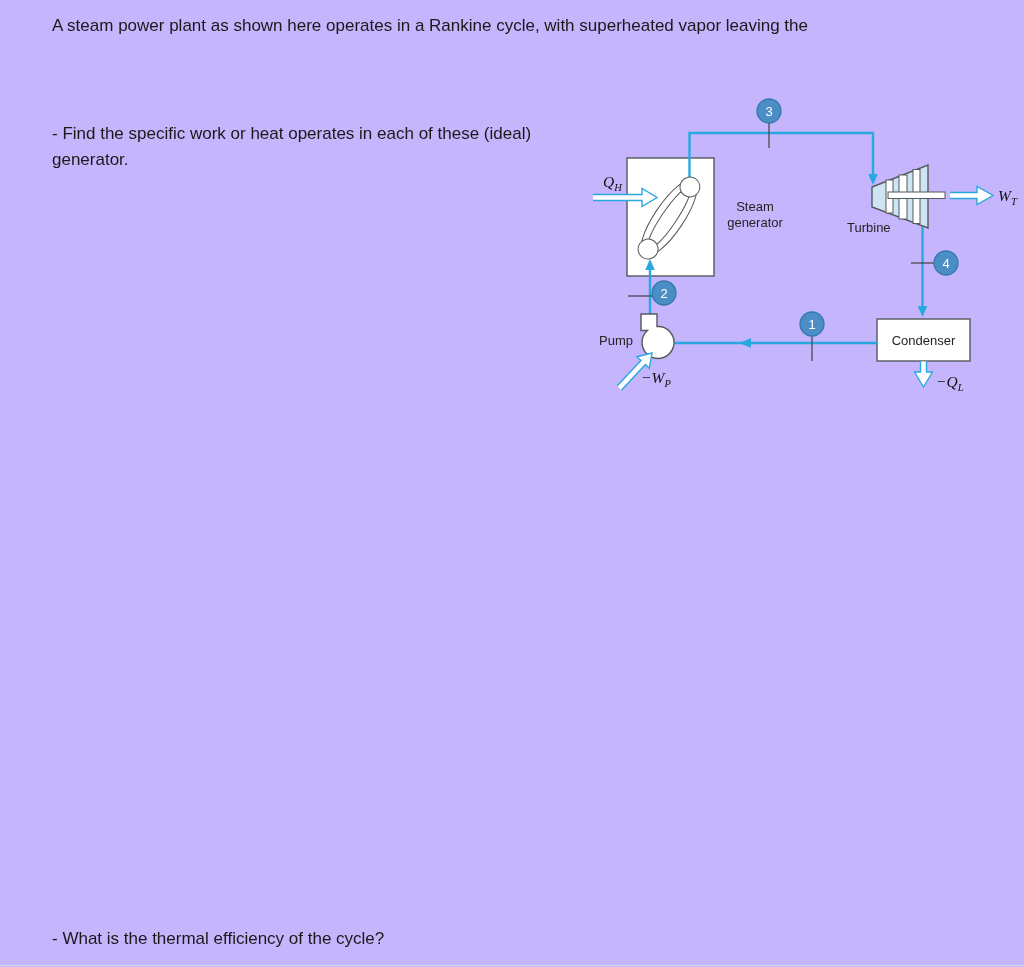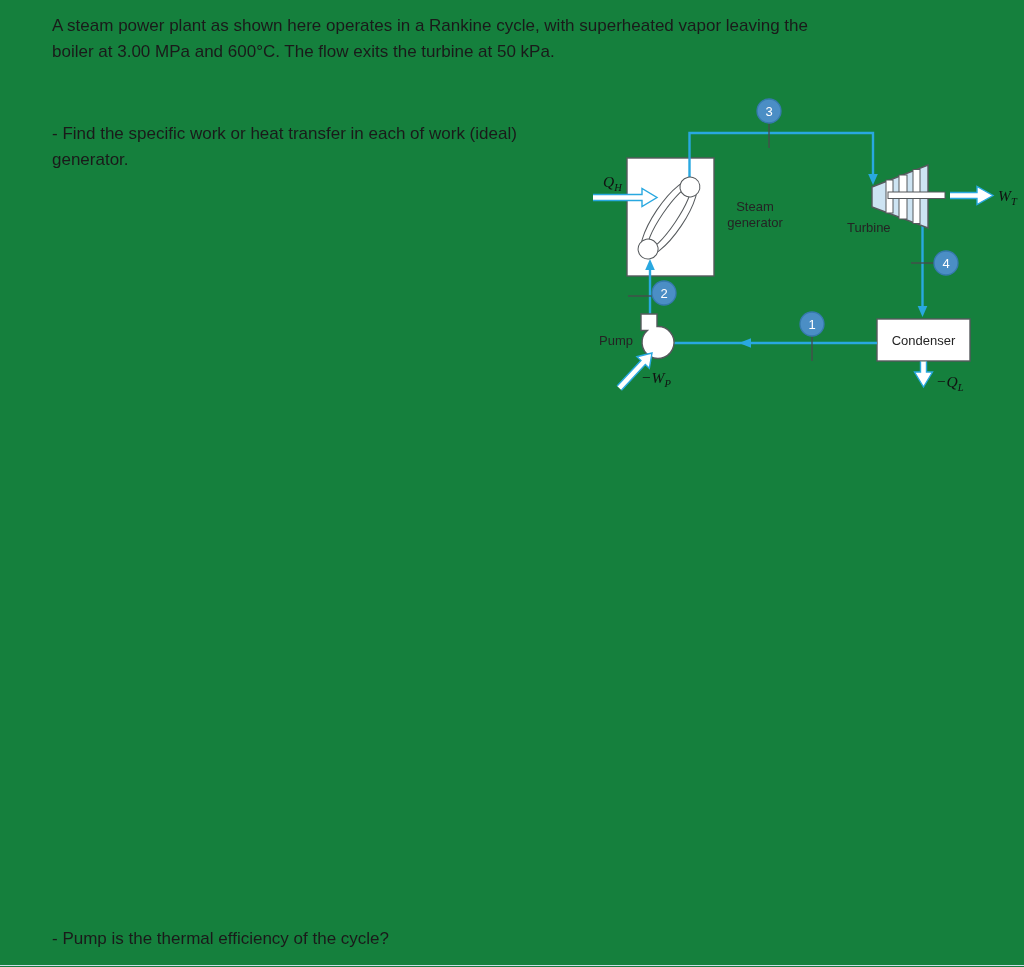--- a/index.html
+++ b/index.html
@@ -1,18 +1,18 @@
 <!DOCTYPE html>
 <html style="--pipe: #29a8e0; --state-fill: #4b8ec5; --state-border: #3679ae; --outline: #55595c; --turbine-fill: #cde4f3;"><head>
 <meta charset="utf-8">
 <style>
   html,body { margin:0; padding:0; }
   body { background:#ffffff; }
   .page {
-    position:relative; width:1024px; height:967px; background:#15803d;
+    position:relative; width:1024px; height:967px; background:#c4b5fd;
     overflow:hidden; font-family:"Liberation Sans", sans-serif; color:#1a1a1a;
   }
   .text-block { position:absolute; left:52px; }
   .text-block .line {
     font-size:17px; line-height:26px; white-space:nowrap; color:#1a1a1a;
   }
   #intro-block { top:13px; }
   #question1-block { top:121px; }
   #question2-block { top:926px; }
   .figure { position:absolute; left:590px; top:95px; width:434px; height:312px; }
@@ -33,25 +33,24 @@
   .mid      { text-anchor:middle; }
   .bottom-rule { position:absolute; left:0; top:965px; width:1024px; height:1px; background:#ccdde9; }
 </style>
 </head>
 <body>
 
 <div class="page">
 
   <div class="text-block" id="intro-block">
     <div class="line">A steam power plant as shown here operates in a Rankine cycle, with superheated vapor leaving the</div>
-    <div class="line">boiler at 3.00 MPa and 600°C. The flow exits the turbine at 50 kPa.</div>
   </div>
 
   <div class="text-block" id="question1-block">
-    <div class="line">- Find the specific work or heat transfer in each of work (ideal)</div>
+    <div class="line">- Find the specific work or heat operates in each of these (ideal)</div>
     <div class="line">generator.</div>
   </div>
 
   <div class="figure">
     <svg viewBox="0 0 434 312" width="434" height="312">
 
       <rect class="comp" x="37" y="63" width="87" height="118"></rect>
       <rect class="comp" x="287" y="224" width="93" height="42"></rect>
 
       <path class="pipe" d="M99.5,84 L99.5,38 L283,38 L283,80"></path>
@@ -116,17 +115,17 @@
 
       <text class="clabel mid" x="165" y="116">Steam</text>
       <text class="clabel mid" x="165" y="132">generator</text>
       <text class="clabel" x="257" y="137">Turbine</text>
       <text class="clabel mid" x="333.5" y="250">Condenser</text>
       <text class="clabel" x="9" y="250">Pump</text>
     </svg>
   </div>
 
   <div class="text-block" id="question2-block">
-    <div class="line">- Pump is the thermal efficiency of the cycle?</div>
+    <div class="line">- What is the thermal efficiency of the cycle?</div>
   </div>
 
   <div class="bottom-rule"></div>
 </div>
 
 </body></html>

